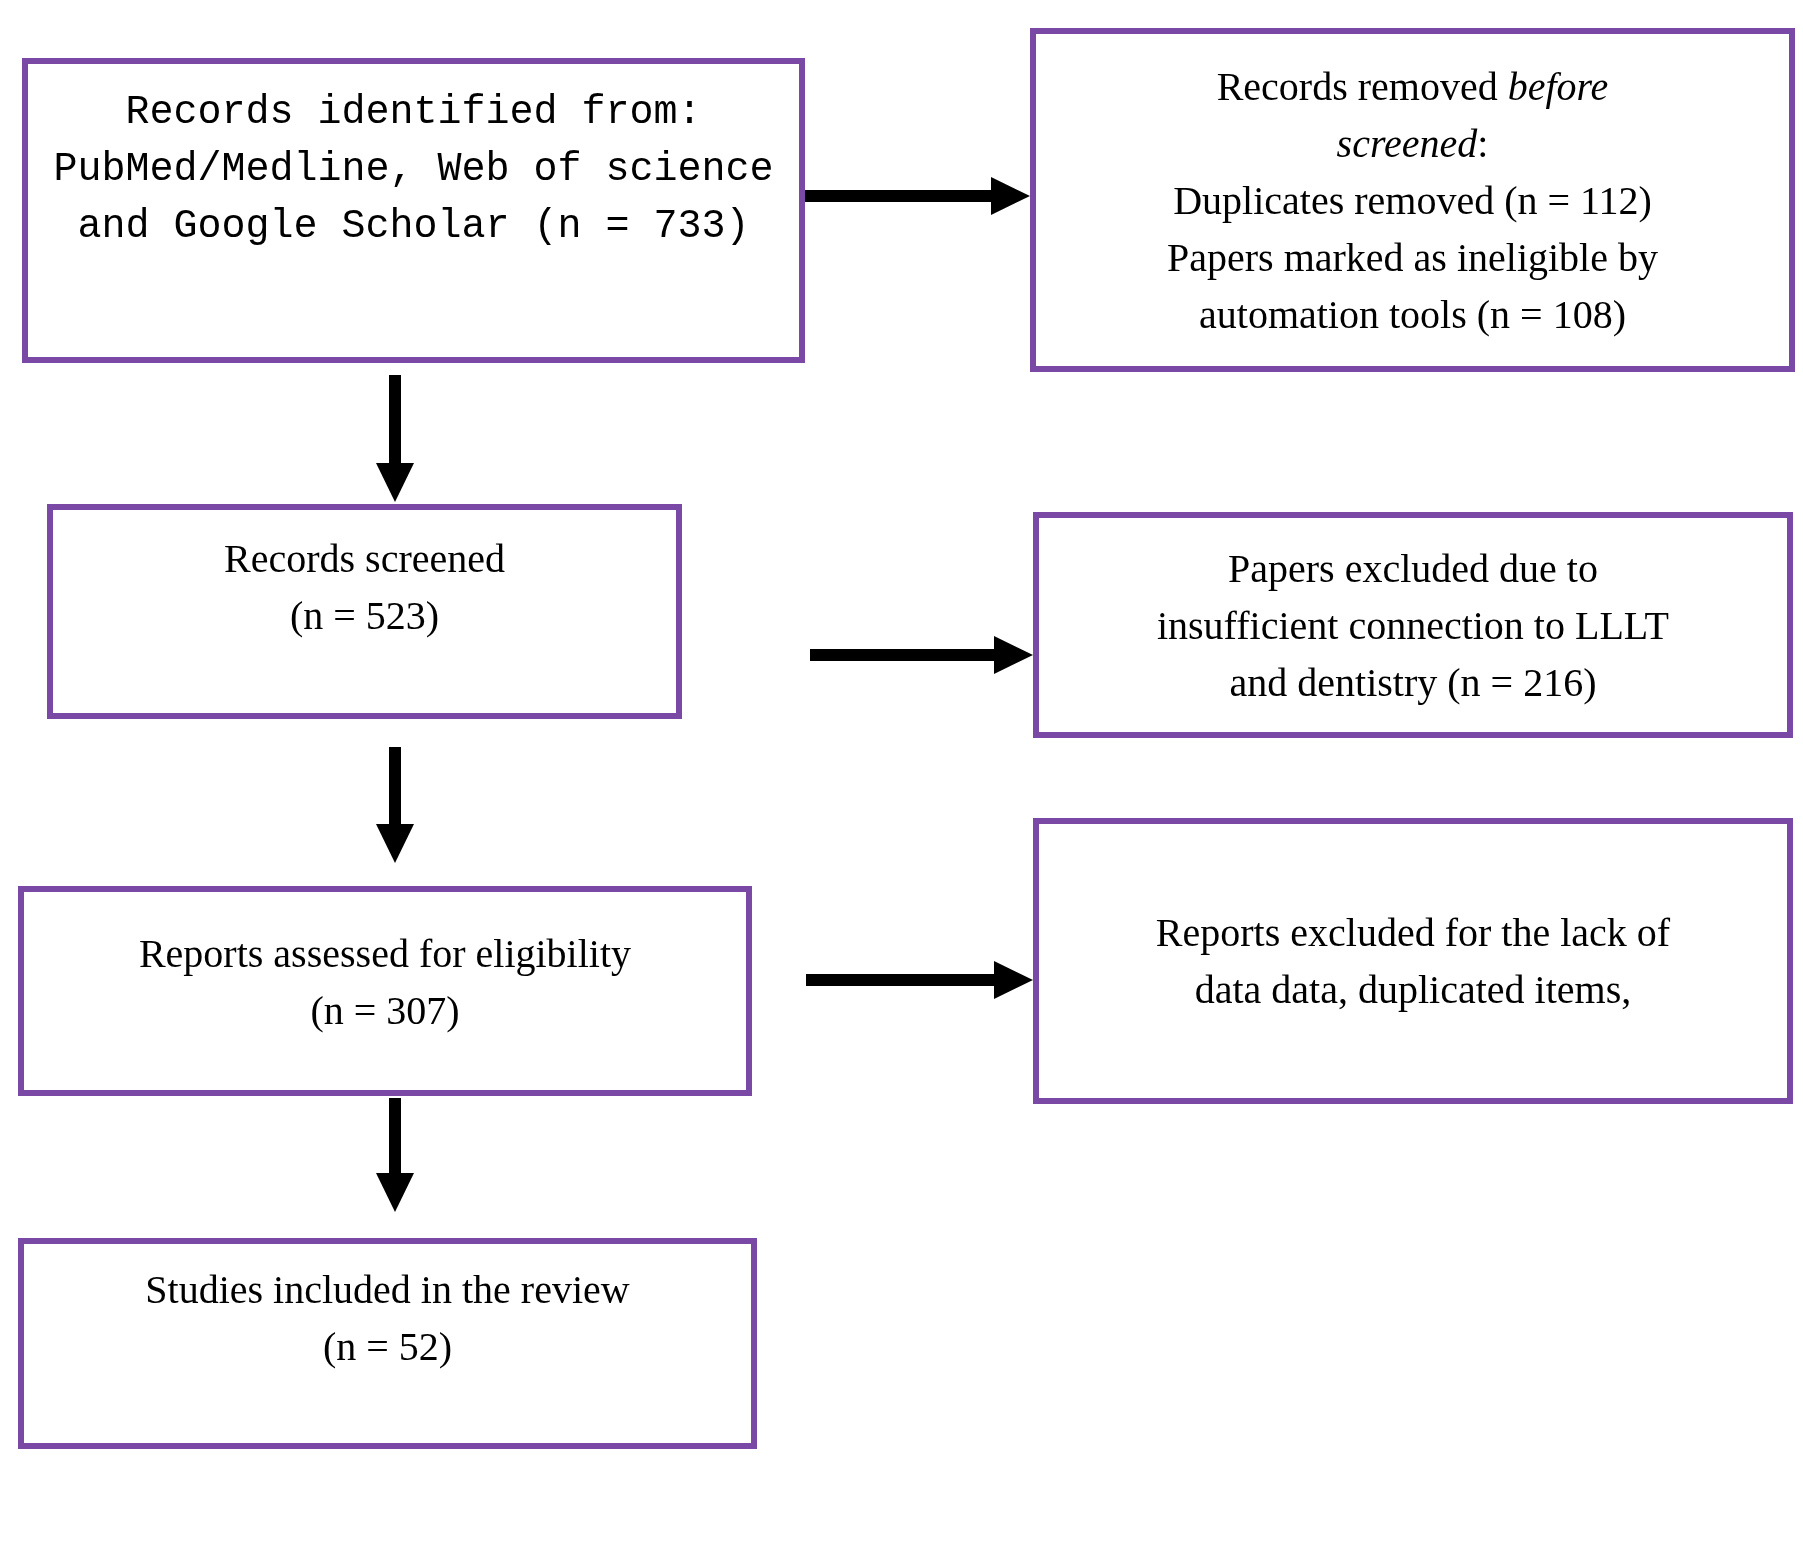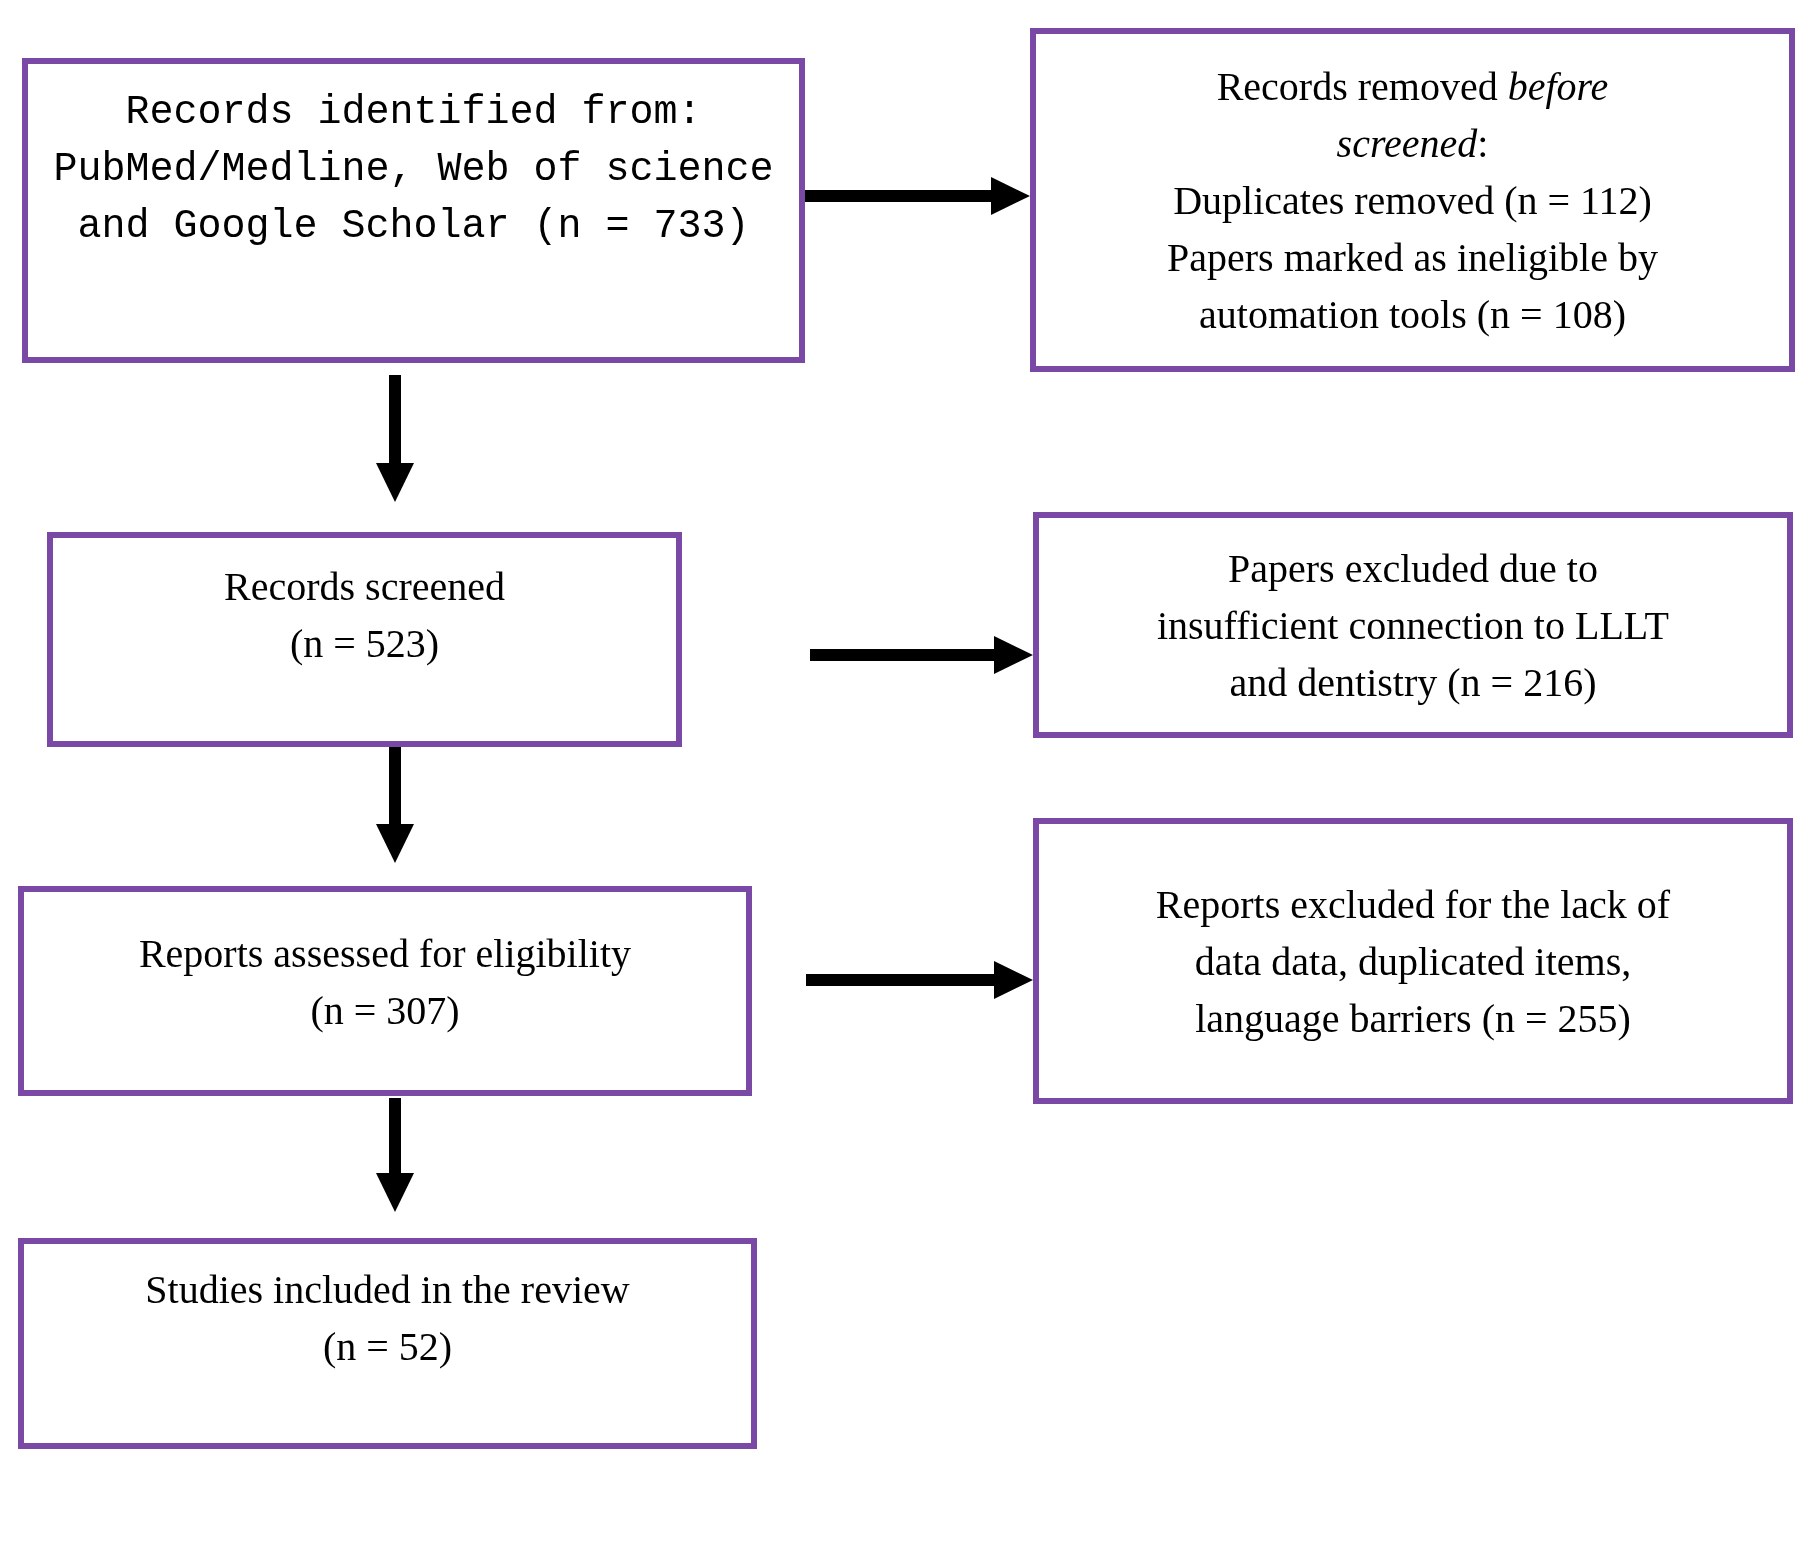--- a/index.html
+++ b/index.html
@@ -29,21 +29,21 @@
     font-size: 40px;
     line-height: 57px;
     padding-left: 14px;
     padding-right: 14px;
   }
   .box .line { white-space: nowrap; }
   .box .line em { font-style: italic; }
 
   #box-identified { left: 22px;  top: 58px;   width: 783px; height: 305px; justify-content: flex-start; padding-top: 20px; font-family: Liberation Mono, monospace; }
   #box-removed    { left: 1030px; top: 28px;  width: 765px; height: 344px; }
-  #box-screened   { left: 47px;  top: 532px;  width: 635px; height: 215px; padding-bottom: 50px; }
+  #box-screened   { left: 47px;  top: 504px;  width: 635px; height: 215px; padding-bottom: 50px; }
   #box-papers-excluded { left: 1033px; top: 512px; width: 760px; height: 226px; }
   #box-assessed   { left: 18px;  top: 886px;  width: 734px; height: 210px; padding-bottom: 18px; font-family: Liberation Serif, serif; }
   #box-reports-excluded { left: 1033px; top: 818px; width: 760px; height: 286px; }
   #box-included   { left: 18px;  top: 1238px; width: 739px; height: 211px; padding-bottom: 52px; }
 
   .arrow {
     position: absolute;
     color: var(--arrow, #000000);
   }
   #arrow-right-1 { left: 805px; top: 174px; }
@@ -84,21 +84,20 @@
   </div>
 
   <div class="box" id="box-assessed">
     <div class="line">Reports assessed for eligibility</div>
     <div class="line">(n = 307)</div>
   </div>
 
   <div class="box" id="box-reports-excluded">
     <div class="line">Reports excluded for the lack of</div>
     <div class="line">data data, duplicated items,</div>
-    <div class="line">language barriers (n = 255)</div>
   </div>
 
   <div class="box" id="box-included">
     <div class="line">Studies included in the review</div>
     <div class="line">(n = 52)</div>
   </div>
 
   <svg class="arrow" id="arrow-right-1" width="225" height="44" viewBox="0 0 225 44">
     <line x1="0" y1="22" x2="190" y2="22" stroke="currentColor" stroke-width="12"></line>
     <polygon points="186,3 225,22 186,41" fill="currentColor"></polygon>

